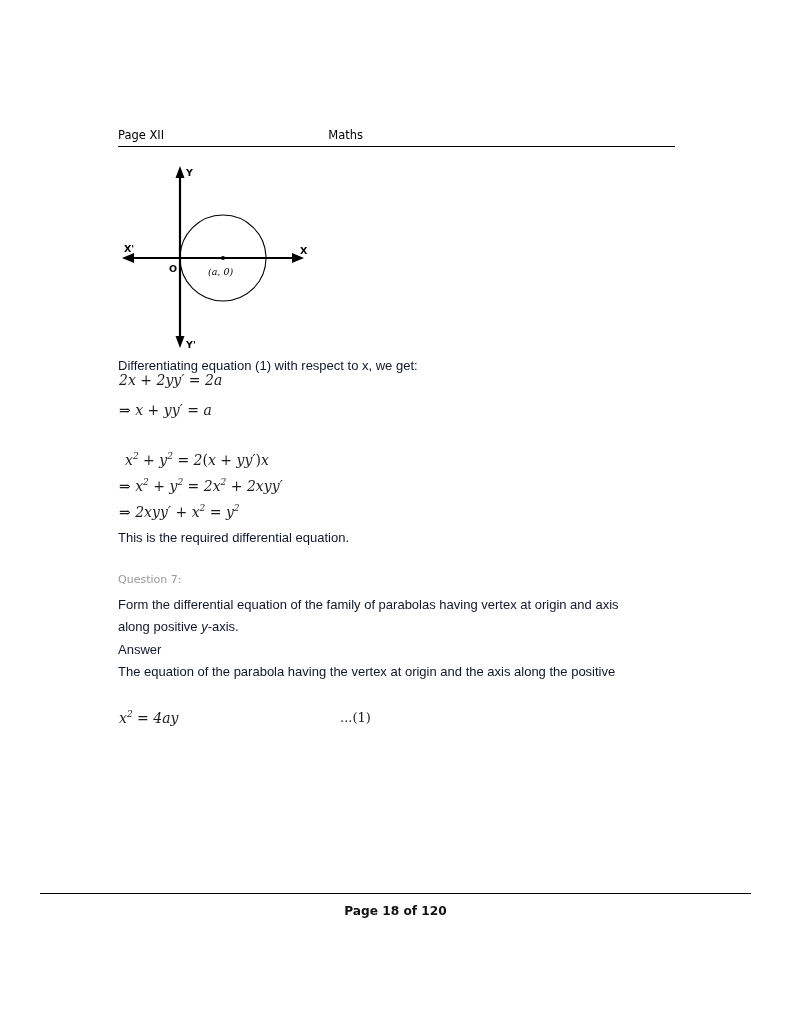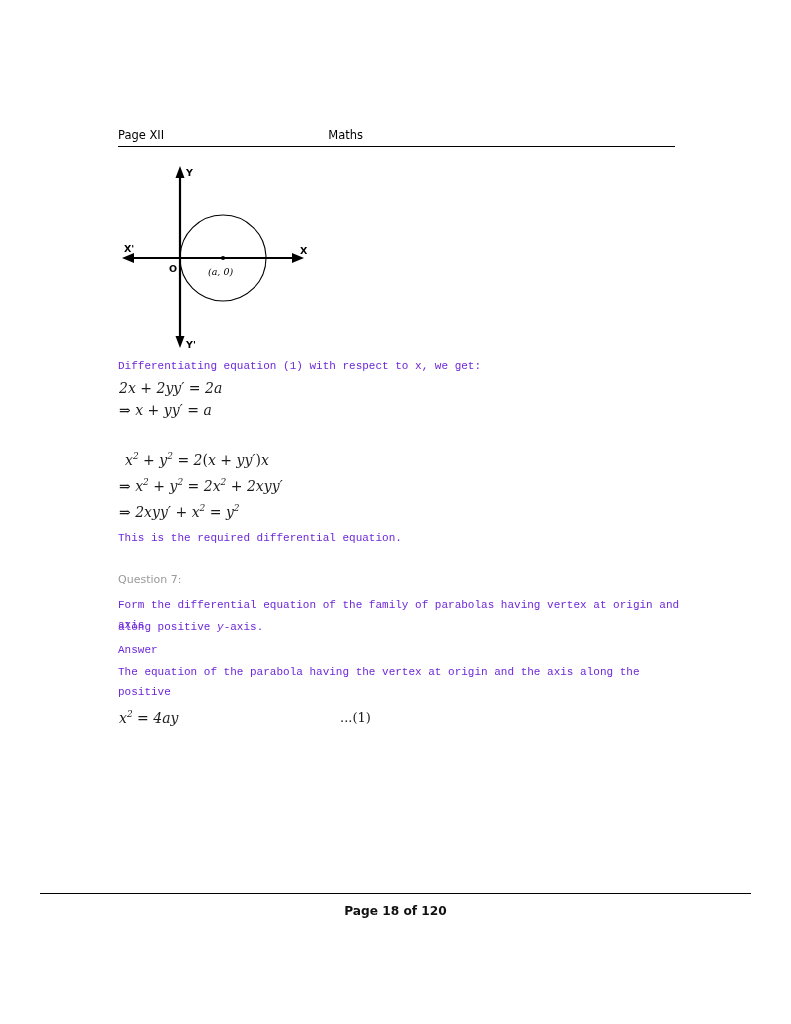--- a/index.html
+++ b/index.html
@@ -50,24 +50,24 @@
     position: absolute;
     left: 118px;
     top: 160px;
     width: 230px;
     height: 190px;
   }
   .figure svg { display: block; }
   
   .para {
     position: absolute;
-    font-size: 11px;
+    font-size: 13px;
     line-height: 20px;
-    color: #6d28d9;
-    font-family: Liberation Mono, monospace;
+    color: #0f172a;
+    font-family: Liberation Sans, sans-serif;
   }
   .math {
     position: absolute;
     font-family: "DejaVu Serif", serif;
     font-style: italic;
     font-size: 14px;
     color: #1a1a1a;
     white-space: nowrap;
   }
   .math sup {
@@ -142,21 +142,21 @@
       <text x="68" y="188" font-family="DejaVu Sans, sans-serif" font-size="9.5" font-weight="bold" fill="#000">Y'</text>
       <text x="182" y="94" font-family="DejaVu Sans, sans-serif" font-size="9.5" font-weight="bold" fill="#000">X</text>
       <text x="6" y="92" font-family="DejaVu Sans, sans-serif" font-size="9.5" font-weight="bold" fill="#000">X'</text>
       <text x="51" y="112" font-family="DejaVu Sans, sans-serif" font-size="9.5" font-weight="bold" fill="#000">O</text>
       <text x="90" y="115" font-family="DejaVu Serif, serif" font-size="9.5" font-style="italic" fill="#000">(a, 0)</text>
     </svg>
   </div>
 
   <div class="para" style="left:118px; top:356px; width:560px;">Differentiating equation (1) with respect to x, we get:</div>
 
-  <div class="math" style="left:119px; top:380px;">
+  <div class="math" style="left:119px; top:372px;">
     2<i>x</i> + 2<i>yy</i>′ = 2<i>a</i>
   </div>
 
   <div class="math" style="left:119px; top:402px;">
     <span class="op">⇒</span> <i>x</i> + <i>yy</i>′ = <i>a</i>
   </div>
 
 
   <div class="math" style="left:125px; top:451px;">
     <i>x</i><sup>2</sup> + <i>y</i><sup>2</sup> = 2<span class="op">(</span><i>x</i> + <i>yy</i>′<span class="op">)</span><i>x</i>

